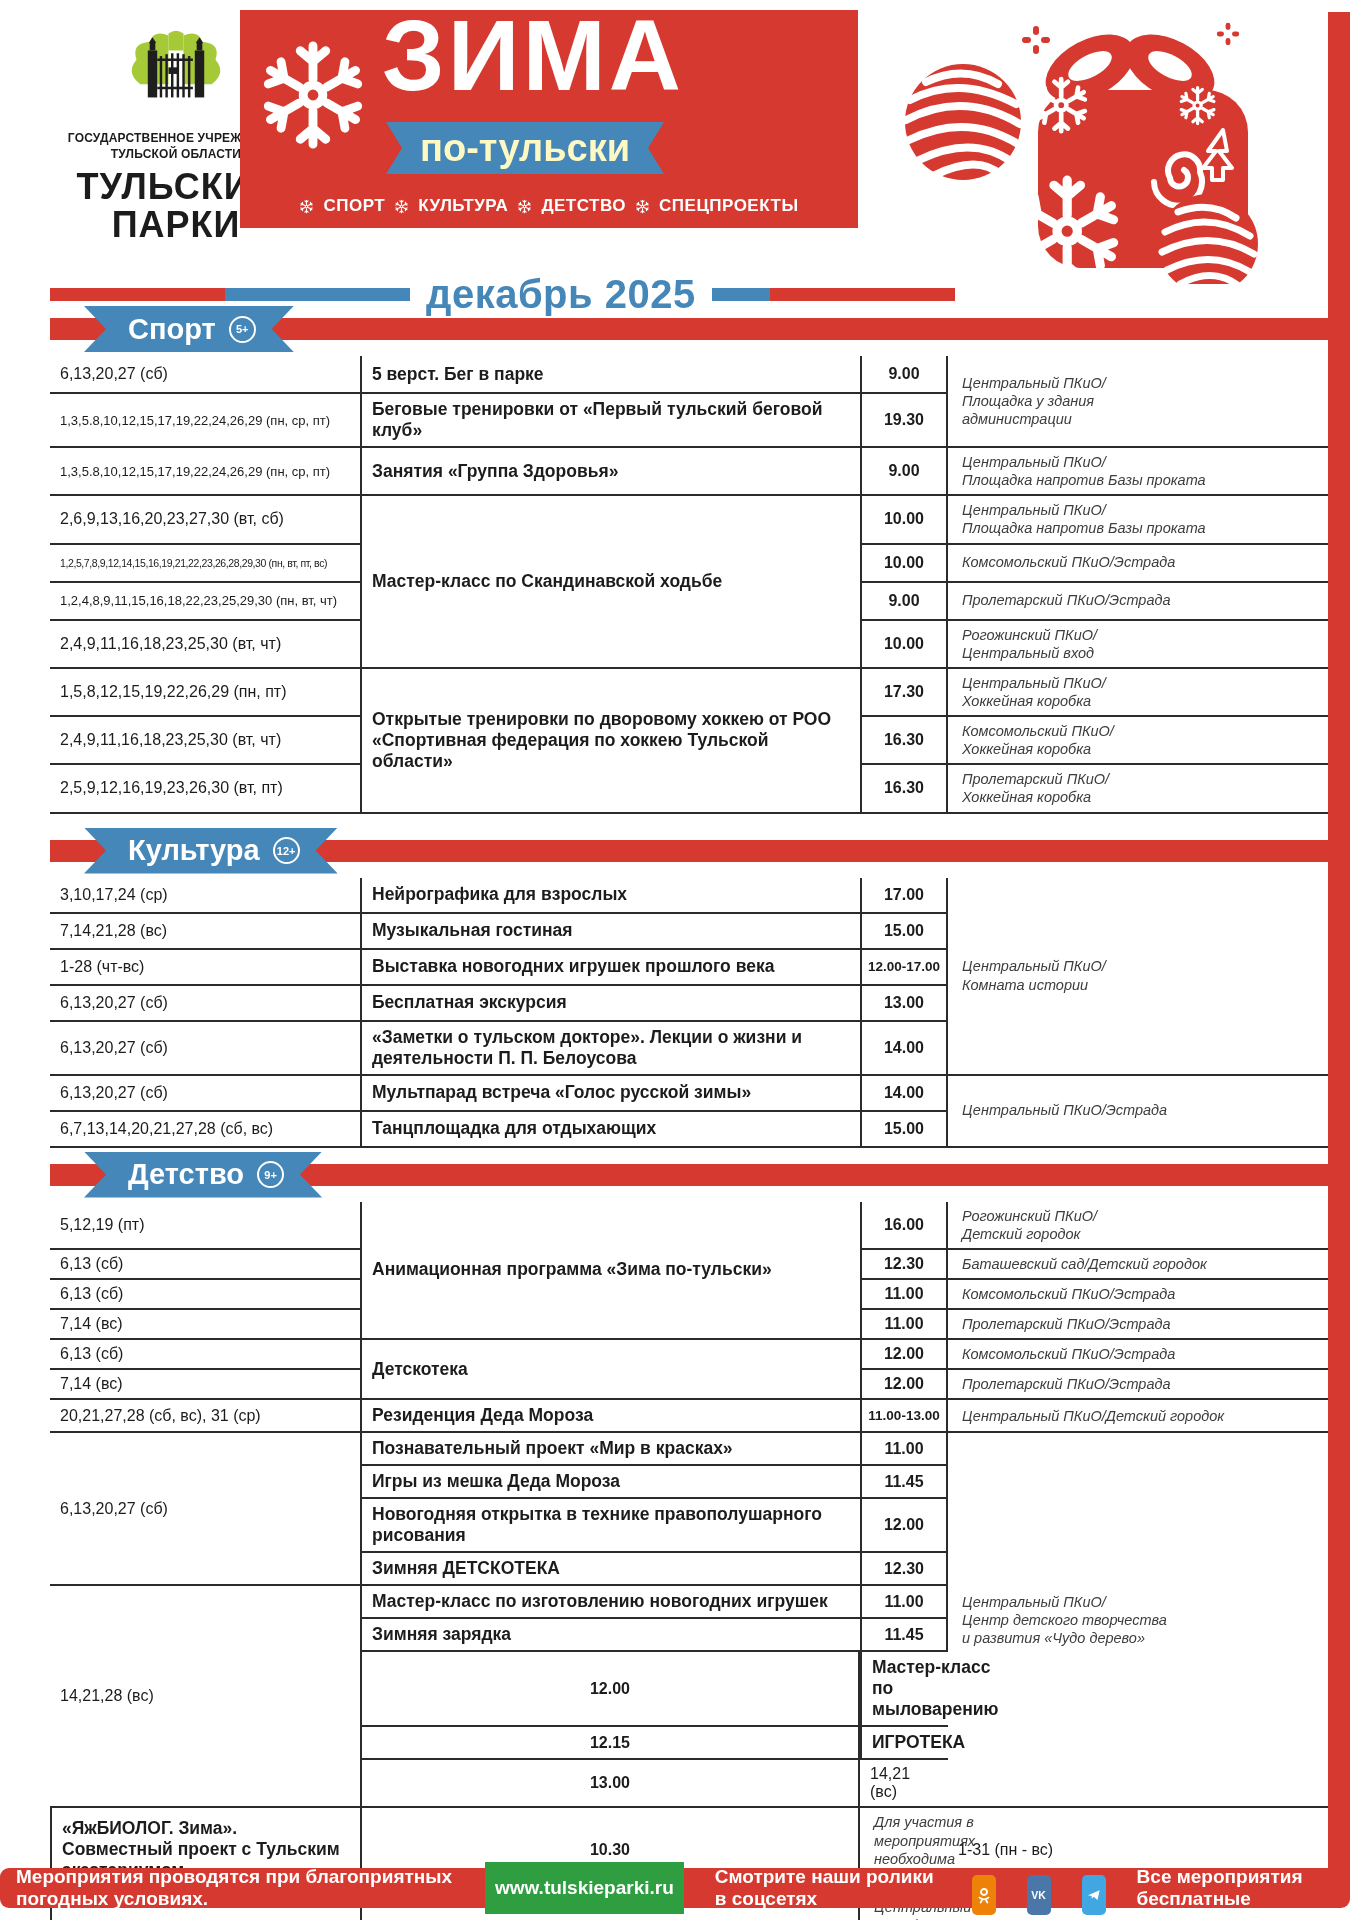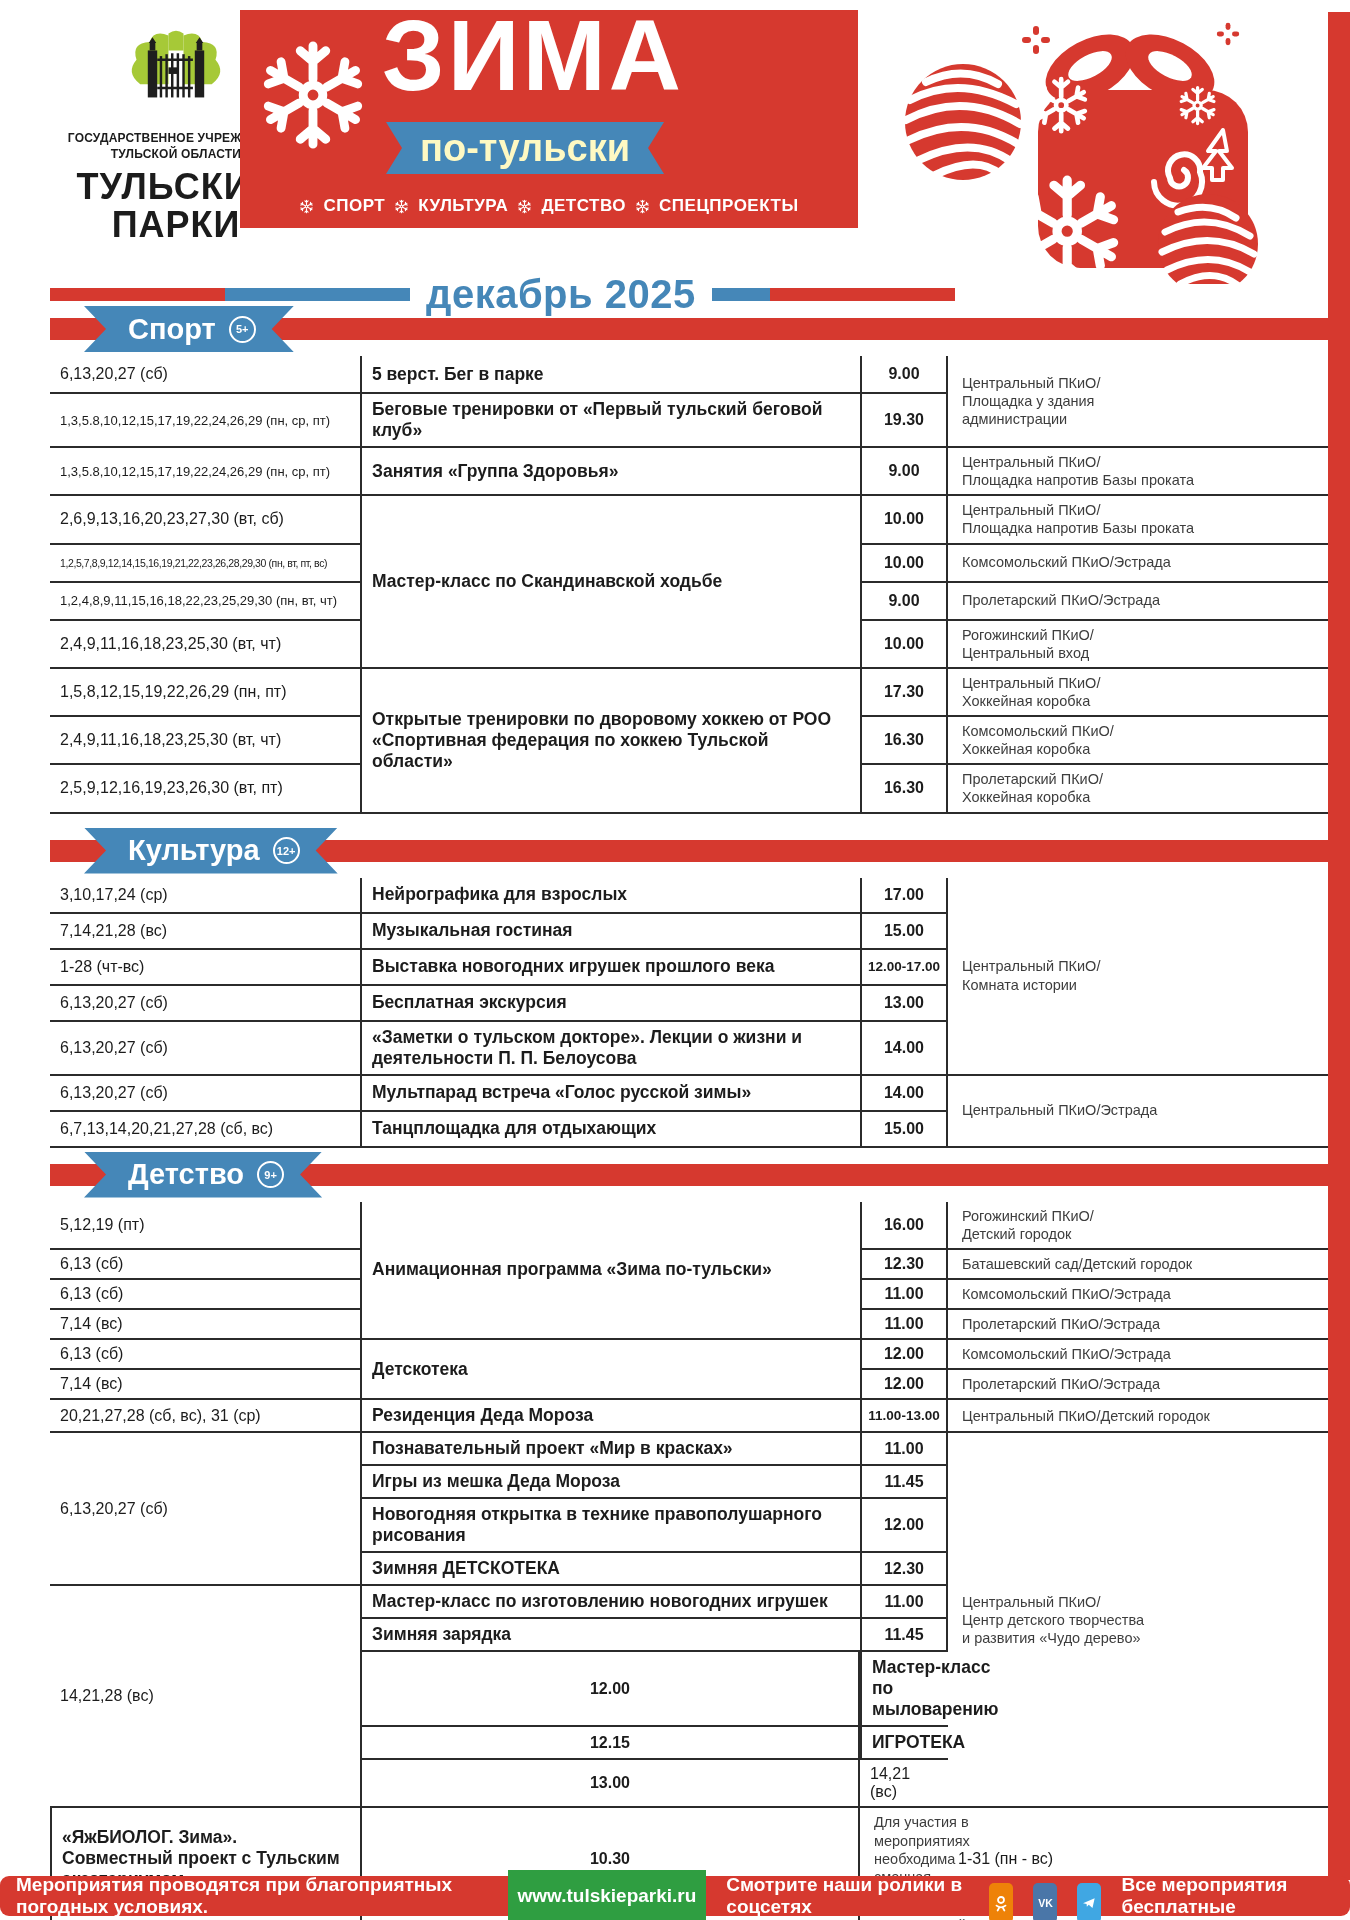--- a/index.html
+++ b/index.html
@@ -57,26 +57,26 @@
   .g-spec{grid-auto-rows:minmax(26px,auto);}
   .c{border-bottom:2px solid var(--line);padding:5px 10px;display:flex;align-items:center;}
   .c-dt{font-size:16px;}
   .c-dt.xs{font-size:13px;white-space:nowrap;}
   .c-dt.xxs{font-size:10.5px;letter-spacing:-.4px;white-space:nowrap;padding-right:2px;}
   .c-ev{border-left:2px solid var(--line);font-weight:bold;font-size:17.5px;line-height:1.2;}
   .c-tm{border-left:2px solid var(--line);border-right:2px solid var(--line);
         justify-content:center;font-weight:bold;font-size:16px;text-align:center;}
   .c-tm.tsm{font-size:13.5px;white-space:nowrap;}
   .c-lc{font-size:14.5px;color:#3d3d3d;padding-left:14px;line-height:1.25;}
-  .c-lc span{white-space:pre-line;display:block;max-width:330px;}
+  .c-lc span{white-space:pre-line;display:block;max-width:330px;font-style:italic;}
   .rs2{grid-row:span 2;}.rs3{grid-row:span 3;}.rs4{grid-row:span 4;}.rs5{grid-row:span 5;}.rs9{grid-row:span 9;}
   
   footer{
-    position:absolute;left:0;bottom:4px;width:1350px;height:40px;background:var(--red);z-index:5;
-    display:flex;align-items:center;gap:20px;padding:0 16px;color:#fff;font-weight:bold;font-size:19px;border-radius:9px;
+    position:absolute;left:0;bottom:12px;width:1350px;height:40px;background:var(--red);z-index:5;
+    display:flex;align-items:center;gap:31px;padding:0 16px;color:#fff;font-weight:bold;font-size:19px;border-radius:9px;
   }
   .url{background:#2f9e41;padding:15px 10px;font-size:19px;}
   .soc{width:24px;height:40px;border-radius:5px;display:flex;align-items:center;justify-content:center;flex:0 0 auto;margin-top:14px;}
   .soc-ok{background:#ee8208;}
   .soc-vk{background:#4a76a8;font-size:10.5px;font-weight:bold;color:#fff;}
   .soc-tg{background:#40a7e3;}
 </style>
 </head>
 <body>
 

